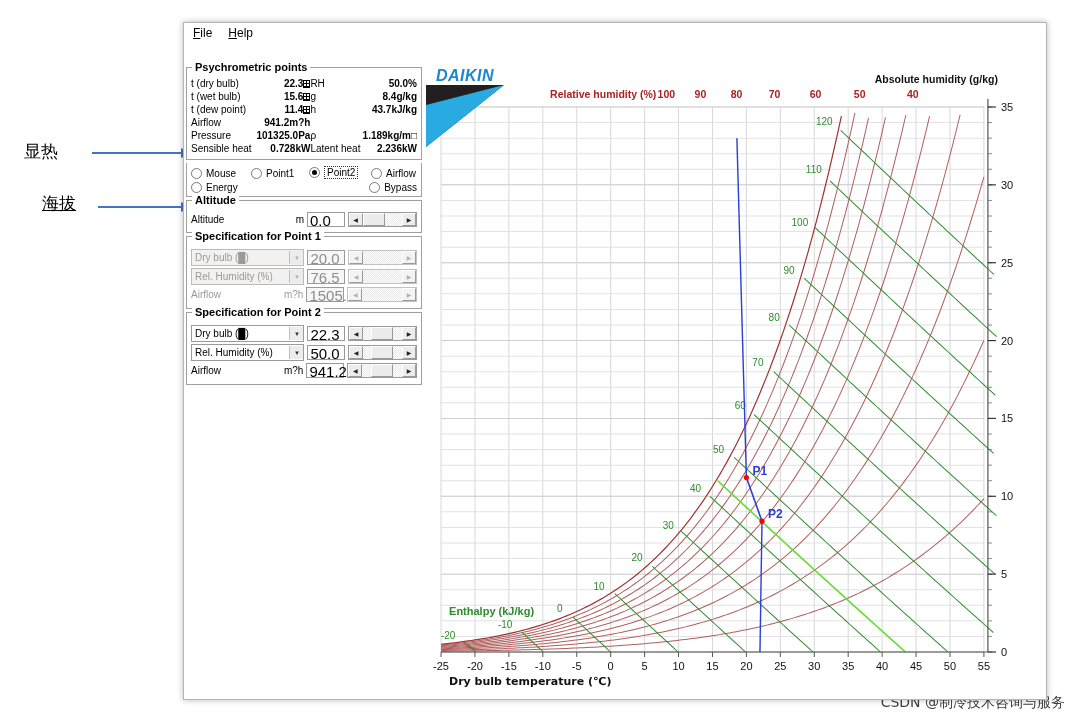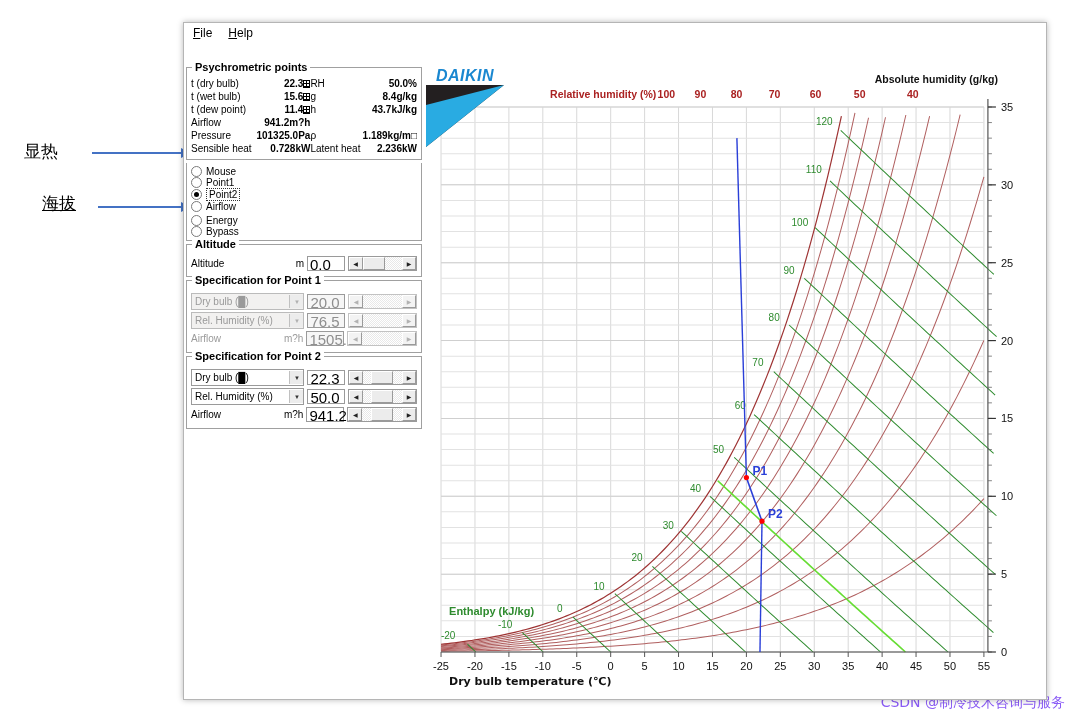--- a/index.html
+++ b/index.html
@@ -46,21 +46,21 @@
   .val{text-align:right;font-weight:bold;padding-right:6px;}
   .val2{text-align:right;font-weight:bold;}
   .mojibake{display:inline-block;width:7px;height:8px;background:#000;
             vertical-align:-1px;position:relative;}
   .mojibake::after{content:"";position:absolute;left:1px;top:1px;width:2px;height:2px;
                    background:#fff;box-shadow:3px 0 0 #fff,0 3px 0 #fff,3px 3px 0 #fff;}
 
   
   #radios{border:1px solid #a0a0a0;border-top:none;padding:3px 4px 3px 4px;margin-bottom:3px;
           background:#fff;}
-  .rrow{display:flex;align-items:flex-start;flex-direction:column;}
+  .rrow{display:flex;align-items:flex-end;}
   .ritem{display:flex;align-items:center;font-size:10px;}
   .rdot{width:9px;height:9px;border-radius:50%;border:1px solid #7a7a7a;background:#fff;
         margin-right:4px;flex:none;position:relative;}
   .rdot.on::after{content:"";position:absolute;left:2px;top:2px;width:5px;height:5px;
                   border-radius:50%;background:#000;}
   .focusbox{border:1px dotted #333;padding:0 2px;}
 
   
   .srow{display:flex;align-items:center;margin:2px 0;gap:3px;}
   .combo{width:110px;height:15px;border:1px solid #9a9a9a;background:#fff;
@@ -89,21 +89,21 @@
   .airlbl{font-size:10px;width:38px;}
   .airlbl.dis{color:#9a9a9a;}
 
   
   #chartwrap{position:absolute;left:239px;top:44px;right:2px;bottom:2px;background:#fff;}
   #chartwrap svg{display:block;width:100%;height:100%;}
   .daikin{position:absolute;left:3px;top:0px;text-align:center;}
   .dk-text{font-family:"Liberation Sans",sans-serif;font-weight:bold;font-style:italic;
            font-size:16px;color:#1a87d0;letter-spacing:.5px;}
 
-  #csdn{position:absolute;right:14px;bottom:8px;color:#8b5cf6;font-size:14px;
+  #csdn{position:absolute;right:14px;bottom:8px;color:#404040;font-size:14px;
         font-family:"DejaVu Sans",sans-serif;}
 </style>
 </head>
 <body>
 
 <div>
   <div class="anno" style="left:24px;top:140px;">显热</div>
   <div class="arrow r" style="left:92px;top:152px;width:90px;"></div>
 </div>
 <div>

